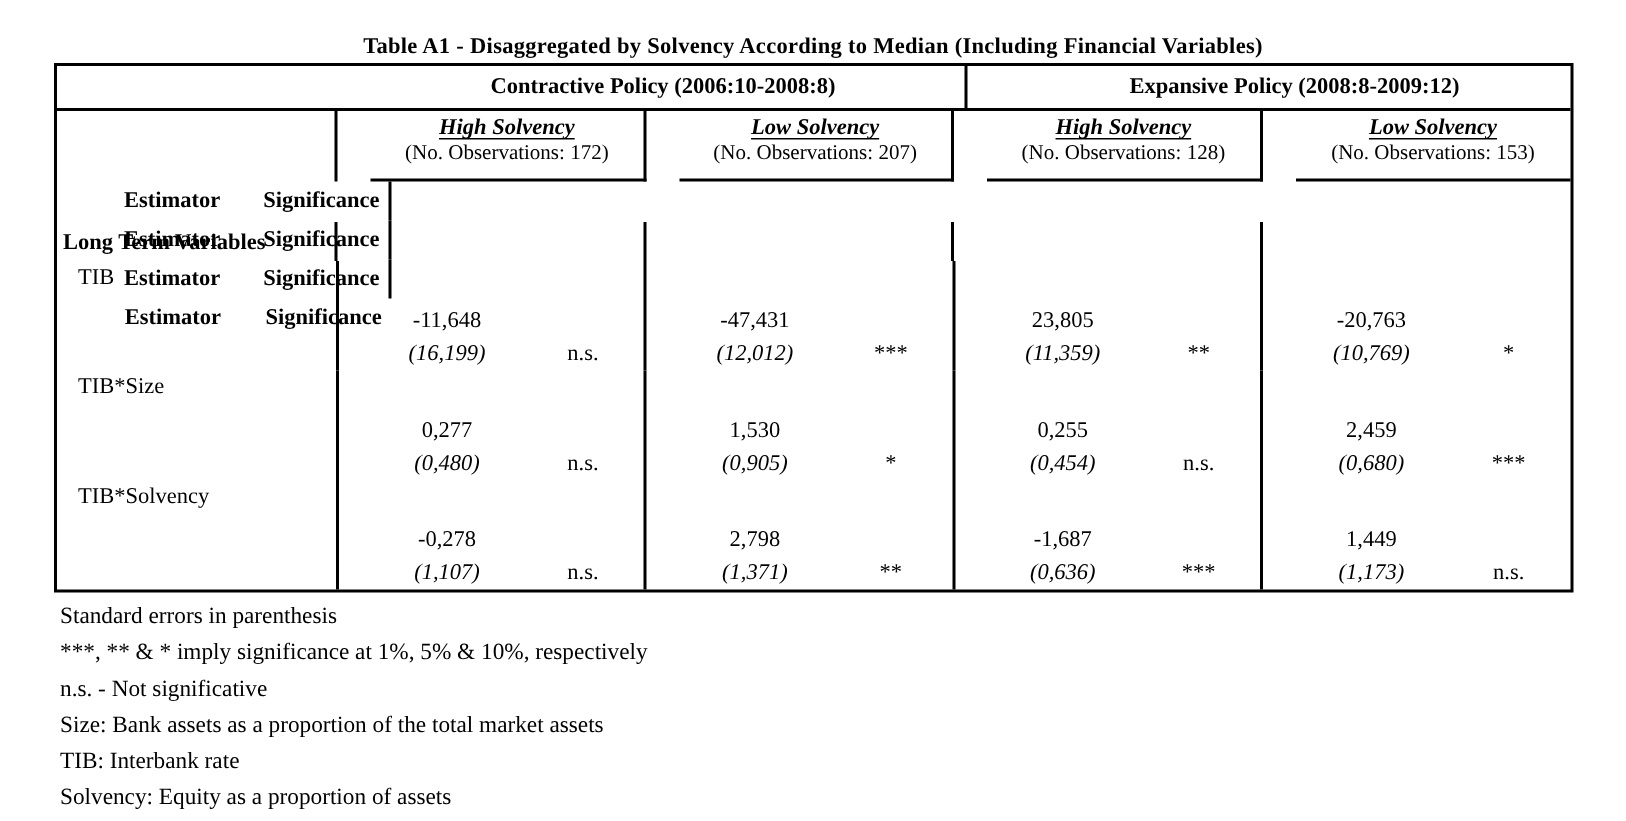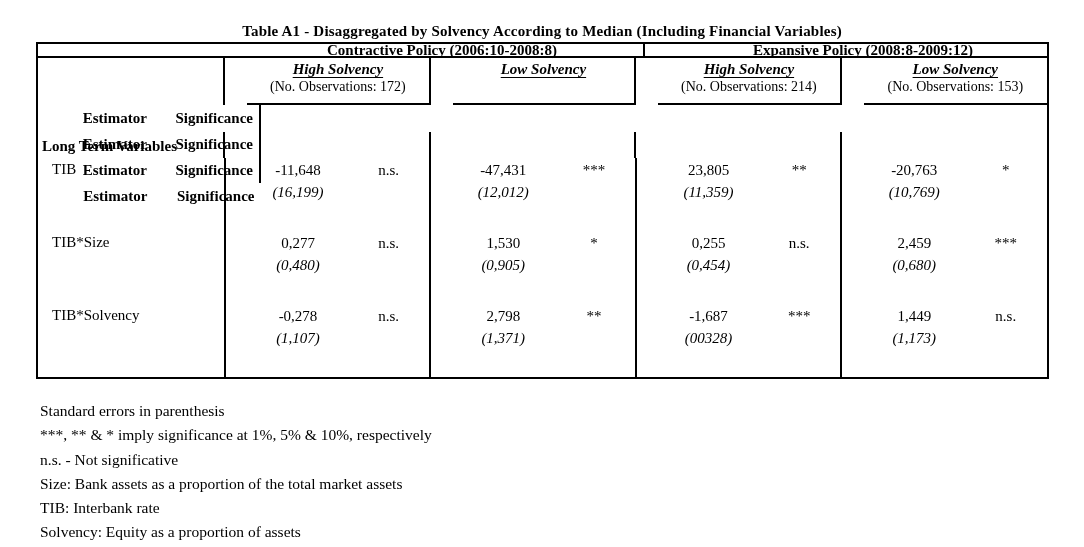--- a/index.html
+++ b/index.html
@@ -18,42 +18,42 @@
   .ttable {
     position: absolute; top: 42px; left: 36px; width: 1013px;
     border: 2px solid #000; background: #fff;
   }
   .trow { display: flex; }
   
   .c-label { width: 205px; border-right: 2px solid #000; }
   .c-group { width: 201px; border-right: 2px solid #000; margin-left: 22px; }
   .c-group.last { border-right: none; }
   
-  .row1 { height: 14px; border-bottom: 2px solid #000; }
+  .row1 { height: 30px; border-bottom: 2px solid #000; }
   .r1-left { width: 607px; border-right: 2px solid #000; display: flex; align-items: center; }
   .r1-left .r1text { display: block; width: 402px; margin-left: 203px; text-align: center; font-weight: bold; font-size: 15px; }
   .r1-right { width: 402px; display: flex; align-items: center; justify-content: center; font-weight: bold; font-size: 15px; padding-left: 34px; }
   
   .row2 { height: 47px; }
   .row2 .c-group { border-bottom: 2px solid #000; text-align: center; padding-top: 3px; }
   .solv { font-weight: bold; font-style: italic; font-size: 15px; text-decoration: underline; text-underline-offset: 3px; }
   .obs { font-size: 14px; margin-top: 1px; }
   
   .row3 { height: 27px; flex-direction: column; }
   .row3 .c-group { display: flex; }
   .esth, .sigh { font-weight: bold; font-size: 15px; line-height: 26px; text-align: center; }
   .esth { width: 55%; }
   .sigh { width: 45%; }
   
   .srow { height: 26px; }
   .secl { font-weight: bold; font-size: 15px; padding: 6px 0 0 4px; }
   
   .drow { height: 73px; }
   .varl { font-size: 15px; padding: 3px 0 0 14px; }
-  .dcell { display: flex; align-items: flex-start; padding-top: 2px; }
+  .dcell { display: flex; align-items: flex-end; padding-top: 2px; }
   .est { width: 55%; text-align: center; }
   .val { font-size: 15px; line-height: 21px; }
   .se  { font-size: 15px; font-style: italic; line-height: 22px; }
   .sig { width: 45%; text-align: center; font-size: 15px; line-height: 21px; }
   
   .notes { position: absolute; left: 40px; top: 399px; width: 900px; }
   .note { font-size: 15.5px; line-height: 24.3px; }
 </style>
 </head>
 <body>
@@ -72,24 +72,25 @@
   </div>
 
   <div class="trow row2">
     <div class="c-label"></div>
     <div class="c-group">
       <div class="solv">High Solvency</div>
       <div class="obs">(No. Observations: 172)</div>
     </div>
     <div class="c-group">
       <div class="solv">Low Solvency</div>
+      <div class="obs">(No. Observations: 207)</div>
     </div>
     <div class="c-group">
       <div class="solv">High Solvency</div>
-      <div class="obs">(No. Observations: 214)</div>
+      <div class="obs">(No. Observations: 128)</div>
     </div>
     <div class="c-group last">
       <div class="solv">Low Solvency</div>
       <div class="obs">(No. Observations: 153)</div>
     </div>
   </div>
 
   <div class="trow row3">
     <div class="c-label"></div>
     <div class="c-group">
@@ -194,21 +195,21 @@
     <div class="c-group dcell">
       <span class="est">
         <span class="val">2,798</span><br>
         <span class="se">(1,371)</span>
       </span>
       <span class="sig">**</span>
     </div>
     <div class="c-group dcell">
       <span class="est">
         <span class="val">-1,687</span><br>
-        <span class="se">(00328)</span>
+        <span class="se">(0,636)</span>
       </span>
       <span class="sig">***</span>
     </div>
     <div class="c-group last dcell">
       <span class="est">
         <span class="val">1,449</span><br>
         <span class="se">(1,173)</span>
       </span>
       <span class="sig">n.s.</span>
     </div>

